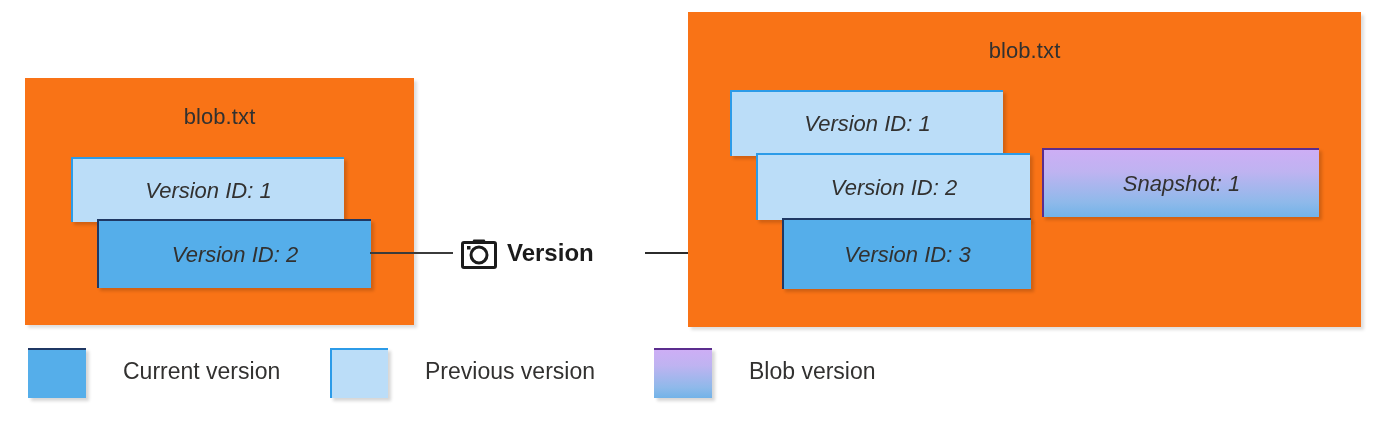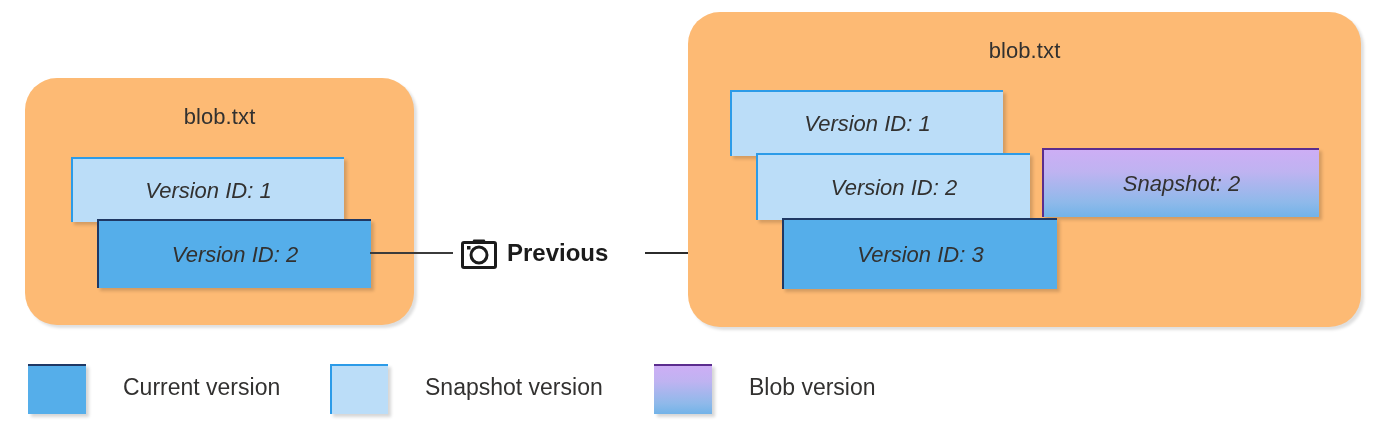--- a/index.html
+++ b/index.html
@@ -18,23 +18,22 @@
   .stage {
     position: absolute;
     left: 0; top: 0;
     width: 1376px;
     height: 431px;
   }
 
   
   .panel {
     position: absolute;
-    background: #fdba74;
+    background: #f97316;
     box-shadow: 3px 3px 3px rgba(0,0,0,0.13);
-    border-radius: 32px;
   }
   #panel-before { left: 25px;  top: 78px; width: 389px; height: 247px; }
   #panel-after  { left: 688px; top: 12px; width: 673px; height: 315px; }
 
   .panel-title {
     position: absolute;
     left: 0;
     width: 100%;
     text-align: center;
     font-size: 22px;
@@ -74,21 +73,21 @@
     border-left: 2px solid #5B2D8E;
   }
 
   
   #box-l-v1 { left: 46px; top: 79px;  width: 273px; height: 65px; }
   #box-l-v2 { left: 72px; top: 141px; width: 274px; height: 69px; }
 
   
   #box-r-v1   { left: 42px;  top: 78px;  width: 273px; height: 66px; }
   #box-r-v2   { left: 68px;  top: 141px; width: 274px; height: 67px; }
-  #box-r-v3   { left: 94px;  top: 206px; width: 275px; height: 71px; }
+  #box-r-v3   { left: 94px;  top: 206px; width: 249px; height: 71px; }
   #box-r-snap { left: 354px; top: 136px; width: 277px; height: 69px; }
 
   
   .conn-line {
     position: absolute;
     left: 370px;
     top: 252px;
     width: 83px;
     height: 2px;
     background: #3B3B3B;
@@ -124,21 +123,21 @@
     width: 0; height: 0;
     border-top: 9px solid transparent;
     border-bottom: 9px solid transparent;
     border-left: 14px solid #2B2B2B;
   }
 
   
   .legend {
     position: absolute;
     left: 0;
-    top: 364px;
+    top: 348px;
     width: 1376px;
     height: 60px;
     text-decoration: underline;
   }
   .legend-item { position: absolute; top: 0; height: 55px; }
   .legend-swatch {
     position: absolute;
     left: 0; top: 0;
     width: 58px;
     height: 50px;
@@ -191,55 +190,55 @@
 
   <div class="camera-icon">
     <svg width="36" height="36" viewBox="0 0 36 36" xmlns="http://www.w3.org/2000/svg">
       <path d="M12.5 4.5 L23.5 4.5 L25.5 8 L10.5 8 Z" fill="#1B1B1B"></path>
       <rect x="1.5" y="7.5" width="33" height="25" rx="1.5" ry="1.5" fill="none" stroke="#1B1B1B" stroke-width="3"></rect>
       <circle cx="18" cy="20" r="8" fill="none" stroke="#1B1B1B" stroke-width="3"></circle>
       <rect x="6" y="11" width="3.5" height="3.5" fill="#1B1B1B"></rect>
     </svg>
   </div>
 
-  <div class="conn-label">Previous</div>
+  <div class="conn-label">Version</div>
 
   <div class="arrow-line"></div>
   <div class="arrow-head"></div>
 
   <div class="panel" id="panel-after">
     <div class="panel-title">blob.txt</div>
 
     <div class="vbox prev" id="box-r-v1">
       <span>Version ID: 1</span>
     </div>
 
     <div class="vbox prev" id="box-r-v2">
       <span>Version ID: 2</span>
     </div>
 
     <div class="vbox snap" id="box-r-snap">
-      <span>Snapshot: 2</span>
+      <span>Snapshot: 1</span>
     </div>
 
     <div class="vbox current" id="box-r-v3">
       <span>Version ID: 3</span>
     </div>
   </div>
 
   <div class="legend">
 
     <div class="legend-item" id="legend-current">
       <div class="legend-swatch current"></div>
       <div class="legend-label">Current version</div>
     </div>
 
     <div class="legend-item" id="legend-previous">
       <div class="legend-swatch prev"></div>
-      <div class="legend-label">Snapshot version</div>
+      <div class="legend-label">Previous version</div>
     </div>
 
     <div class="legend-item" id="legend-snapshot">
       <div class="legend-swatch snap"></div>
       <div class="legend-label">Blob version</div>
     </div>
 
   </div>
 
 </div>

